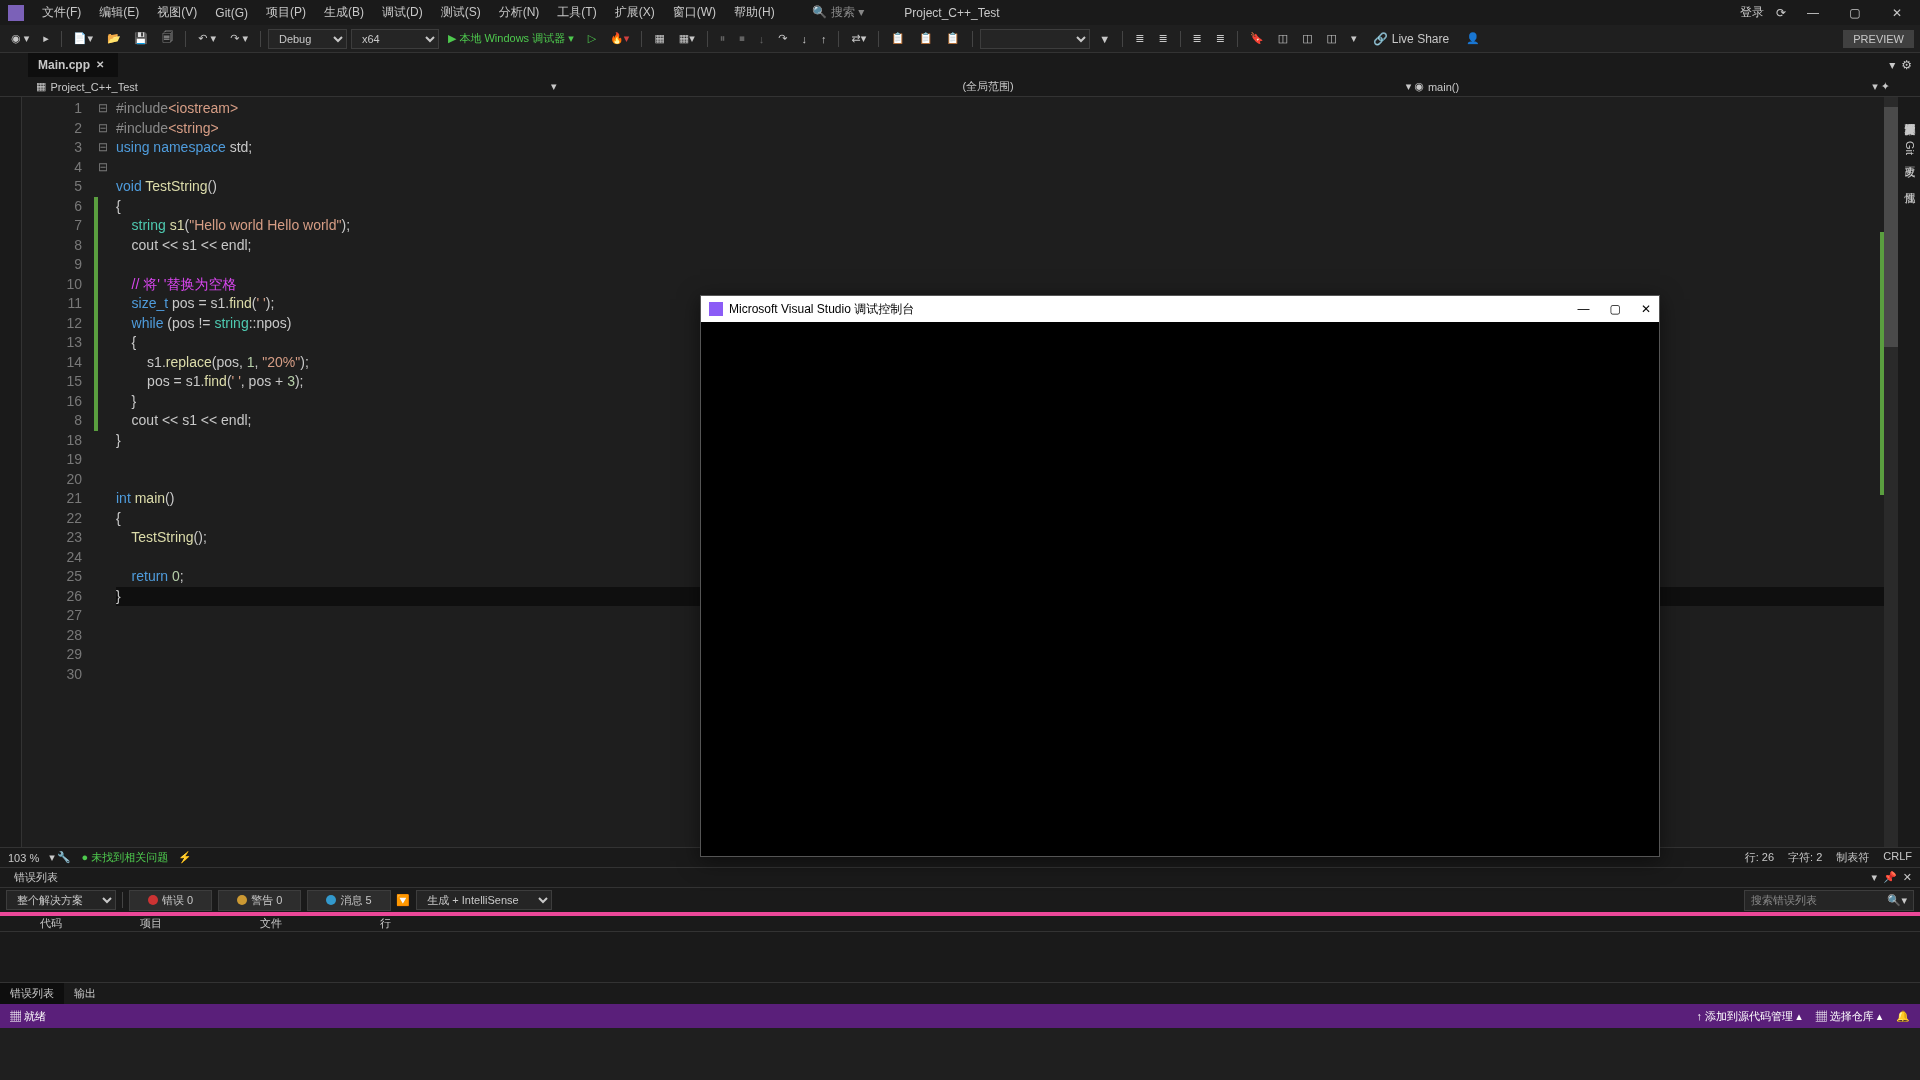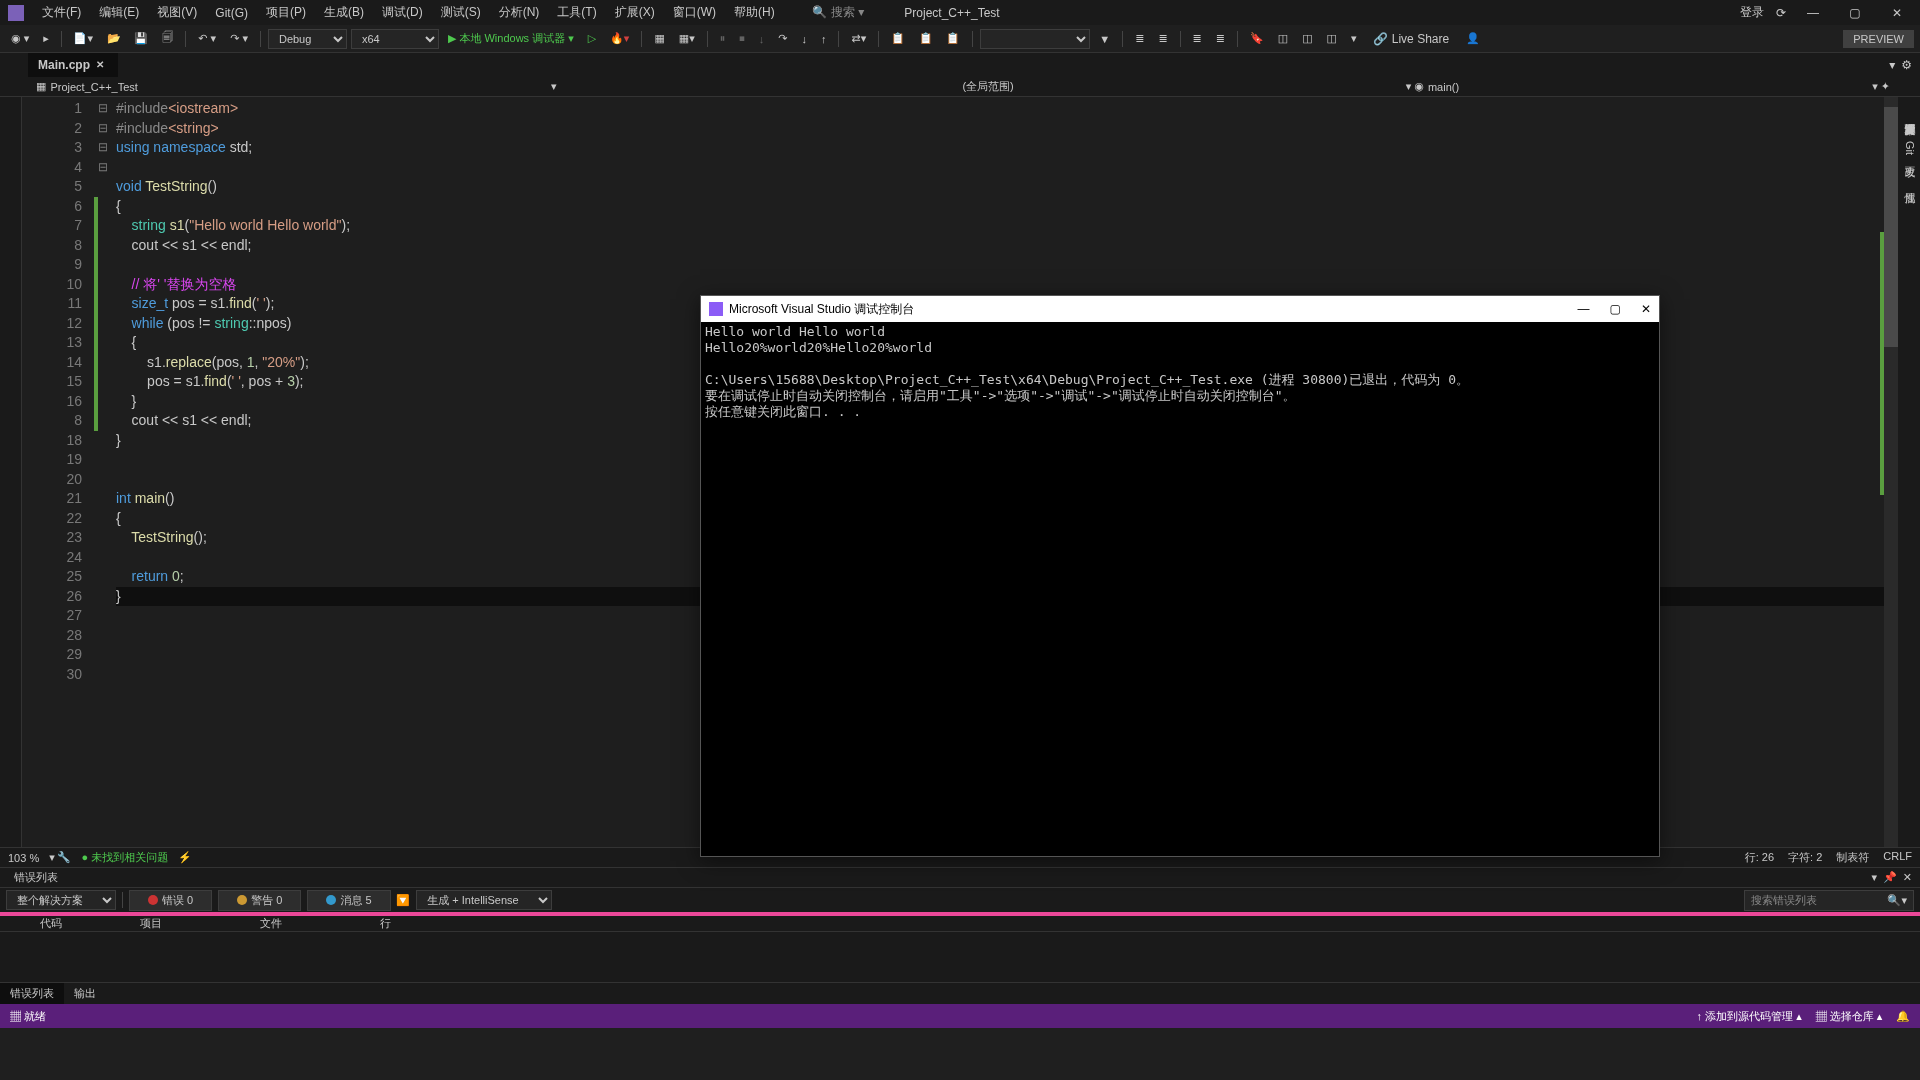--- a/index.html
+++ b/index.html
@@ -287,26 +287,20 @@
 <div class="console-window">
   <div class="console-title">
     <div class="icon"></div>
     <span>Microsoft Visual Studio 调试控制台</span>
     <div class="wbtns">
       <span>—</span>
       <span>▢</span>
       <span>✕</span>
     </div>
   </div>
-  <div class="console-body" id="console-body">Hello world Hello world
-Hello20%world20%Hello20%world
-
-C:\Users\15688\Desktop\Project_C++_Test\x64\Debug\Project_C++_Test.exe (进程 30800)已退出，代码为 0。
-要在调试停止时自动关闭控制台，请启用"工具"-&gt;"选项"-&gt;"调试"-&gt;"调试停止时自动关闭控制台"。
-按任意键关闭此窗口. . .</div>
 </div>
 
 <div class="editor-status">
   <span>103 %</span>
   <span>▾ 🔧</span>
   <span class="ok">● <span>未找到相关问题</span></span>
   <span>⚡</span>
   <div class="right">
     <span>行: 26</span>
     <span>字符: 2</span>

